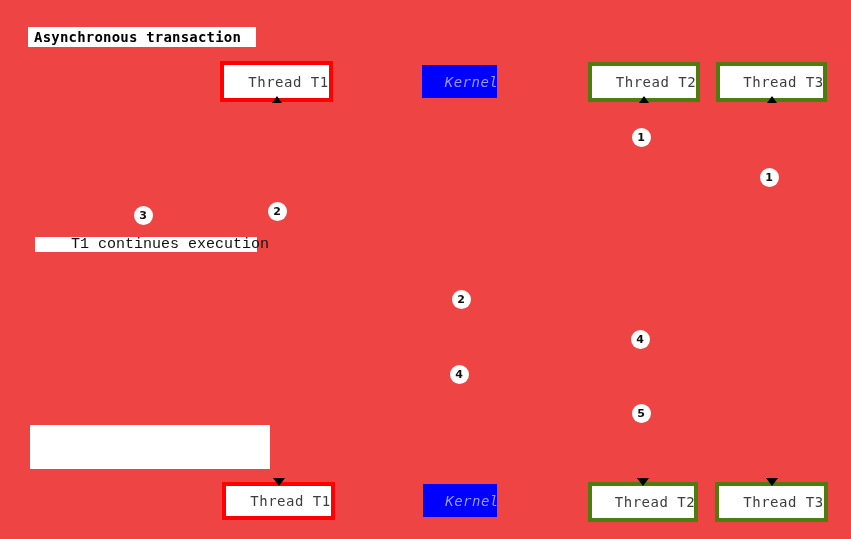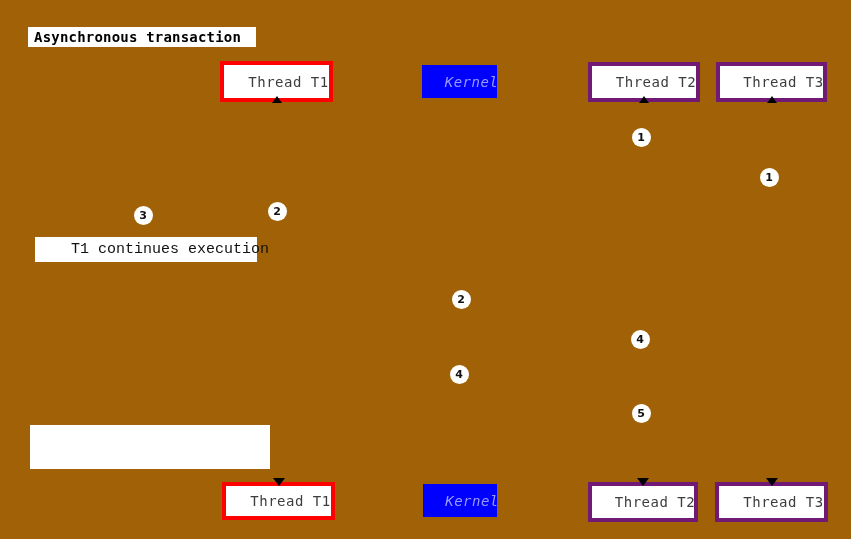--- a/index.html
+++ b/index.html
@@ -1,32 +1,32 @@
 <!DOCTYPE html>
 <html><head>
 <meta charset="utf-8">
 <style>
   html,body { margin:0; padding:0; background:#000; }
   .stage {
-    position:relative; width:851px; height:539px; background:#a16207;
+    position:relative; width:851px; height:539px; background:#ef4444;
     overflow:hidden; font-family:"DejaVu Sans Mono", monospace;
   }
   .title-box {
     position:absolute; left:28px; top:27px; width:228px; height:20px;
     background:#ffffff; color:#000000; font-weight:bold; font-size:14px;
     letter-spacing:0.2px; display:flex; align-items:center;
     padding:0 0 0 6px; box-sizing:border-box; white-space:nowrap;
   }
   .actor {
     position:absolute; box-sizing:border-box; background:#ffffff;
     display:flex; align-items:center; justify-content:center;
     font-size:14px; letter-spacing:0.5px; color:#3d3d3d; white-space:nowrap;padding-left:24px;
   }
   .red-outline  { border:4px solid #ff0000; }
-  .blue-outline { border:4px solid #701a75; }
+  .blue-outline { border:4px solid #4d7c0f; }
   .blue-filled  { background:#0000ff; color:#9999ff; border:none;font-style:italic; }
   .marker {
     position:absolute; width:19px; height:19px; border-radius:50%;
     background:#ffffff; color:#111111;
     font-family:"DejaVu Sans", sans-serif; font-weight:bold; font-size:11px;
     display:flex; align-items:center; justify-content:center; z-index:3;
   }
   .note {
     position:absolute; background:#ffffff; color:#111111;
     font-family:"Liberation Mono", monospace; font-size:15px;
@@ -65,15 +65,15 @@
     <div class="actor blue-outline" style="left: 715px; top: 482px; width: 113px; height: 40px;">Thread T3</div>
     <div class="notch-down" style="left: 765.5px; top: 478px;"></div>
     <div class="marker" style="left: 631.5px; top: 127.5px;">1</div>
     <div class="marker" style="left: 759.5px; top: 167.5px;">1</div>
     <div class="marker" style="left: 267.5px; top: 201.5px;">2</div>
     <div class="marker" style="left: 133.5px; top: 205.5px;">3</div>
     <div class="marker" style="left: 451.5px; top: 289.5px;">2</div>
     <div class="marker" style="left: 630.5px; top: 329.5px;">4</div>
     <div class="marker" style="left: 449.5px; top: 364.5px;">4</div>
     <div class="marker" style="left: 631.5px; top: 403.5px;">5</div>
-    <div class="note" style="left: 35px; top: 237px; width: 222px; height: 25px; padding-left: 48px;">T1 continues execution</div>
+    <div class="note" style="left: 35px; top: 237px; width: 222px; height: 15px; padding-left: 48px;">T1 continues execution</div>
     <div class="note" style="left: 30px; top: 425px; width: 240px; height: 44px;"></div>
   </div>
 
 </body></html>

